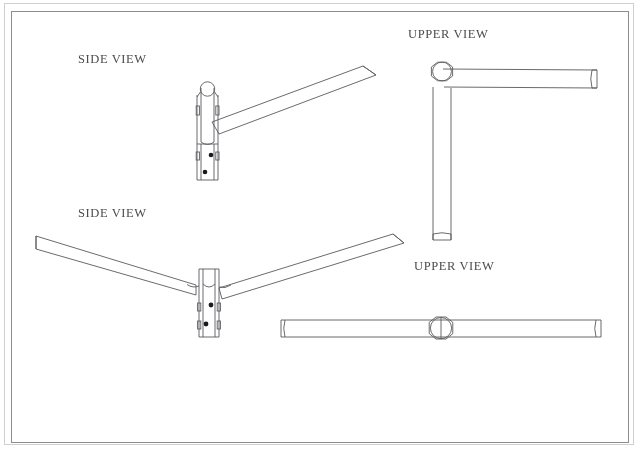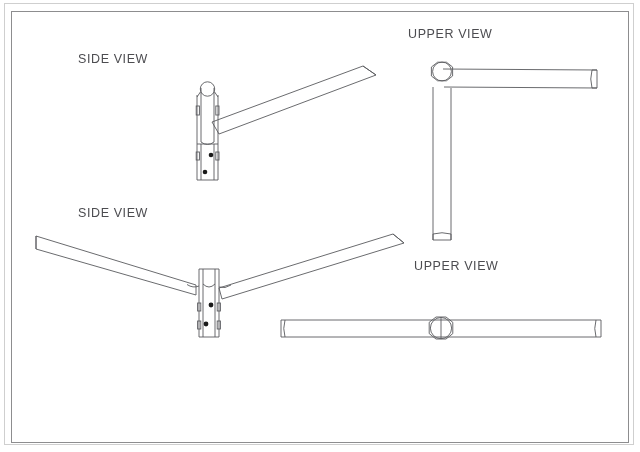--- a/index.html
+++ b/index.html
@@ -38,21 +38,21 @@
     border: 1.6px solid #8d8d8f;
     box-sizing: border-box;
   }
   #drawing-canvas {
     position: absolute;
     left: 0;
     top: 0;
   }
   .view-label {
     position: absolute;
-    font-family: Liberation Sans, sans-serif;
+    font-family: Liberation Serif, serif;
     font-size: 12.5px;
     letter-spacing: 0.6px;
     color: #4c4c50;
     white-space: nowrap;
     -webkit-font-smoothing: antialiased;
   }
   #label-side-view-1 { left: 78px;  top: 52px; }
   #label-upper-view-1 { left: 408px; top: 27px; }
   #label-side-view-2 { left: 78px;  top: 206px; }
   #label-upper-view-2 { left: 414px; top: 259px; }

